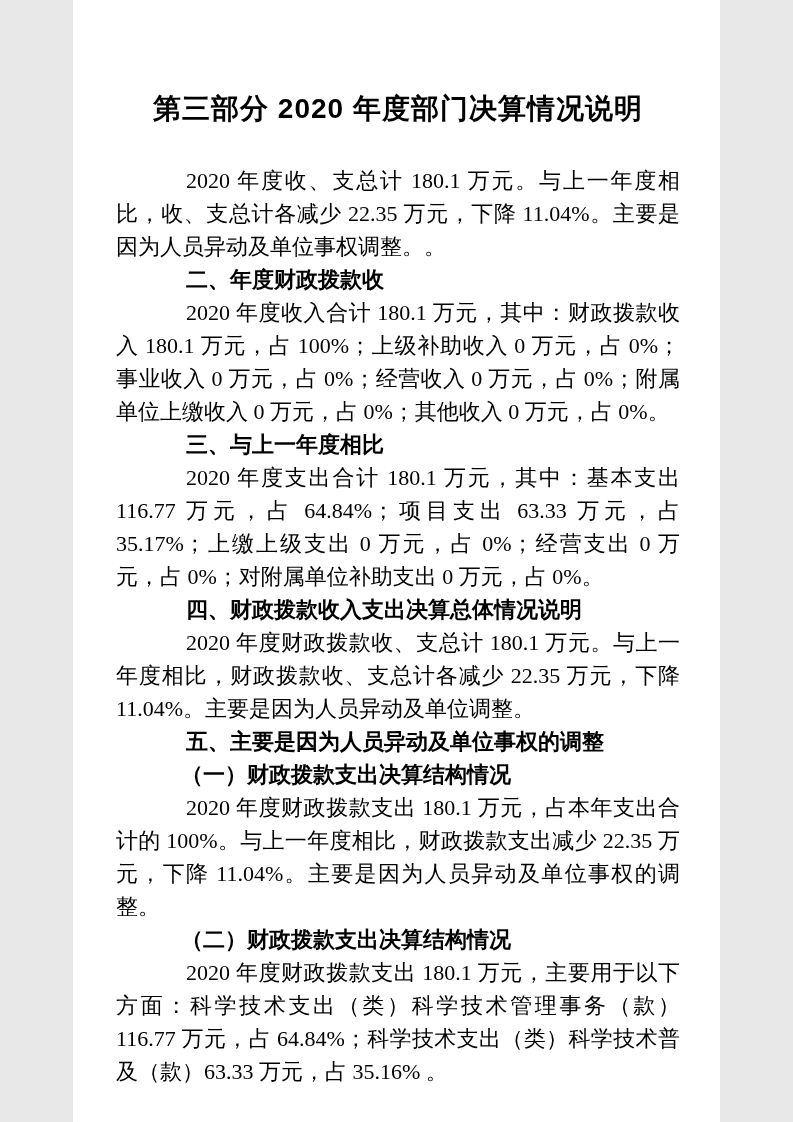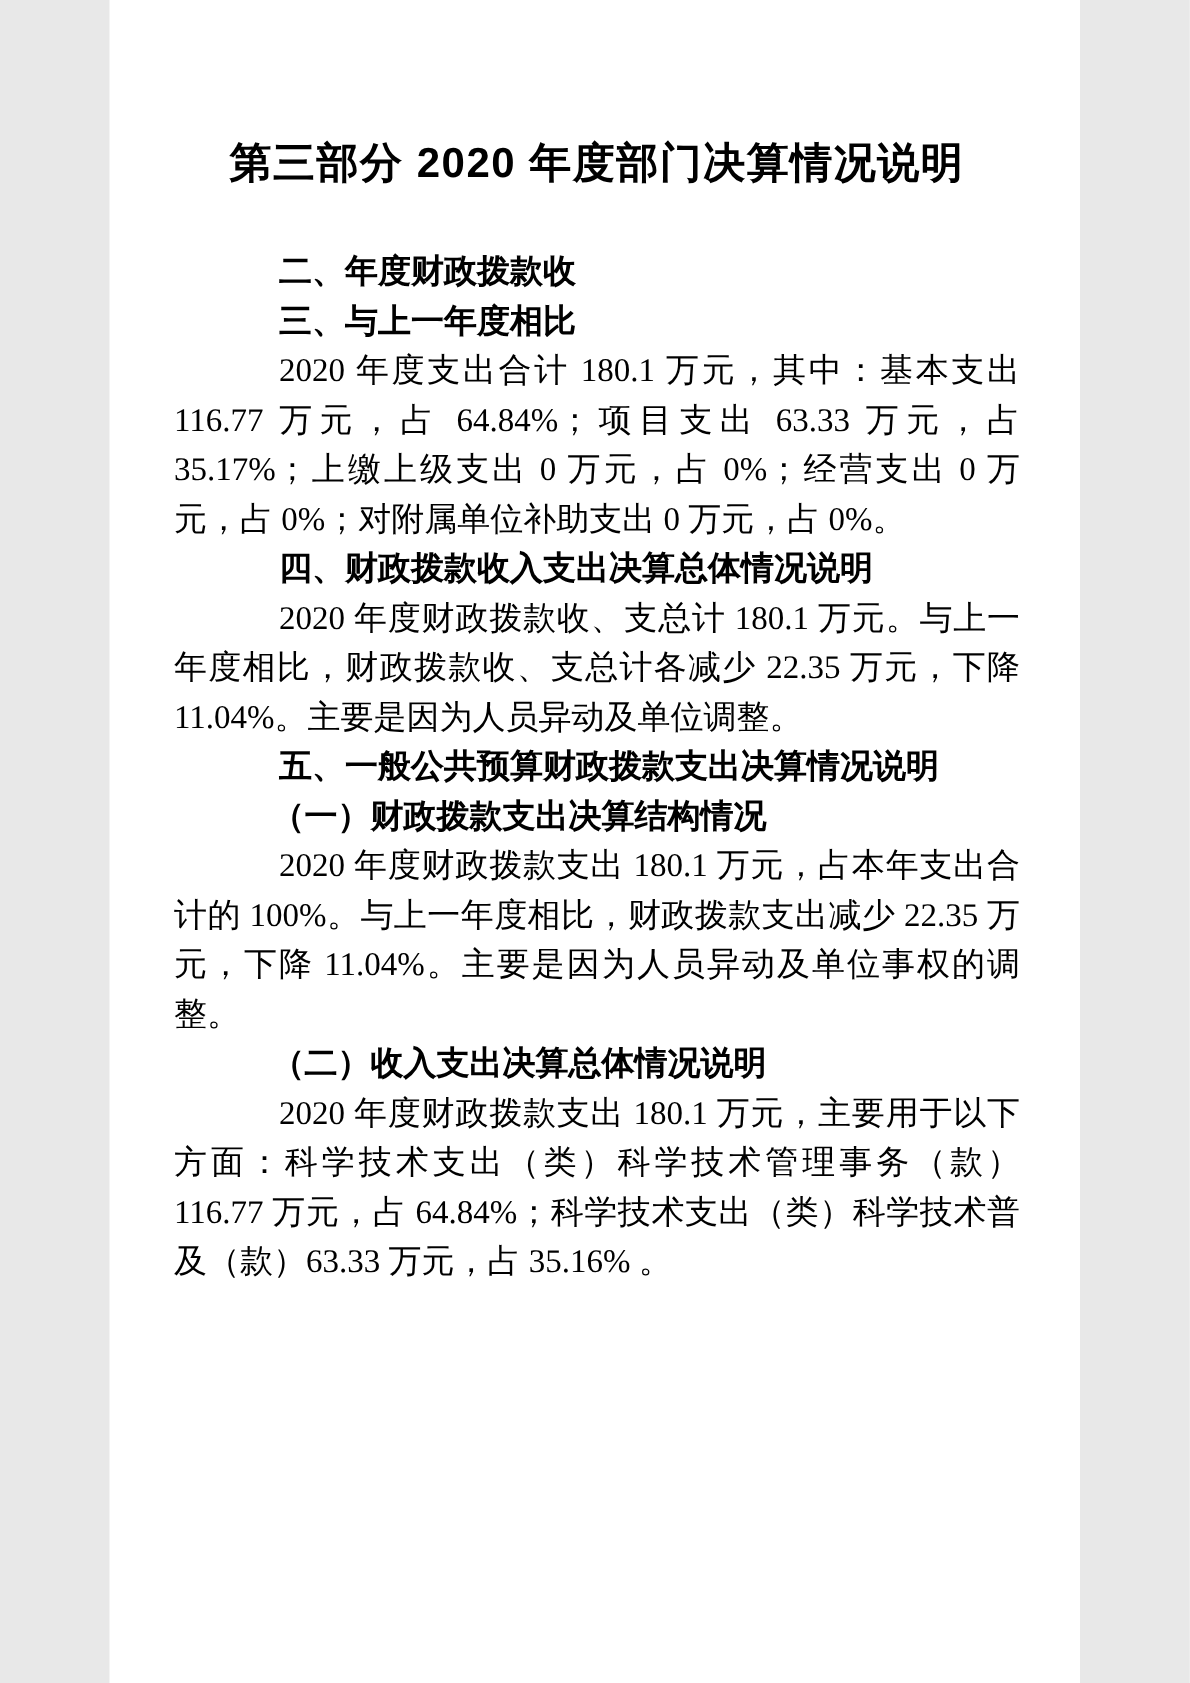--- a/index.html
+++ b/index.html
@@ -48,29 +48,31 @@
     text-align: justify;
   }
 </style>
 </head>
 <body>
 
 <div class="page">
 
   <h1 class="doc-title">第三部分 2020 年度部门决算情况说明</h1>
 
+  <div class="block paragraph">2020 年度收、支总计 180.1 万元。与上一年度相比，收、支总计各减少 22.35 万元，下降 11.04%。主要是因为人员异动及单位事权调整。。</div>
 
   <div class="block section-heading">二、年度财政拨款收</div>
+  <div class="block paragraph">2020 年度收入合计 180.1 万元，其中：财政拨款收入 180.1 万元，占 100%；上级补助收入 0 万元，占 0%；事业收入 0 万元，占 0%；经营收入 0 万元，占 0%；附属单位上缴收入 0 万元，占 0%；其他收入 0 万元，占 0%。</div>
 
   <div class="block section-heading">三、与上一年度相比</div>
   <div class="block paragraph">2020 年度支出合计 180.1 万元，其中：基本支出 116.77 万元，占 64.84%；项目支出 63.33 万元，占 35.17%；上缴上级支出 0 万元，占 0%；经营支出 0 万元，占 0%；对附属单位补助支出 0 万元，占 0%。</div>
 
   <div class="block section-heading">四、财政拨款收入支出决算总体情况说明</div>
   <div class="block paragraph">2020 年度财政拨款收、支总计 180.1 万元。与上一年度相比，财政拨款收、支总计各减少 22.35 万元，下降 11.04%。主要是因为人员异动及单位调整。</div>
 
-  <div class="block section-heading">五、一般公共预算财政拨款支出决算情况说明</div>
+  <div class="block section-heading">五、主要是因为人员异动及单位事权的调整</div>
   <div class="block sub-heading">（一）财政拨款支出决算结构情况</div>
   <div class="block paragraph">2020 年度财政拨款支出 180.1 万元，占本年支出合计的 100%。与上一年度相比，财政拨款支出减少 22.35 万元，下降 11.04%。主要是因为人员异动及单位事权的调整。</div>
 
-  <div class="block sub-heading">（二）收入支出决算总体情况说明</div>
+  <div class="block sub-heading">（二）财政拨款支出决算结构情况</div>
   <div class="block paragraph">2020 年度财政拨款支出 180.1 万元，主要用于以下方面：科学技术支出（类）科学技术管理事务（款）116.77 万元，占 64.84%；科学技术支出（类）科学技术普及（款）63.33 万元，占 35.16% 。</div>
 
 </div>
 
 </body></html>

